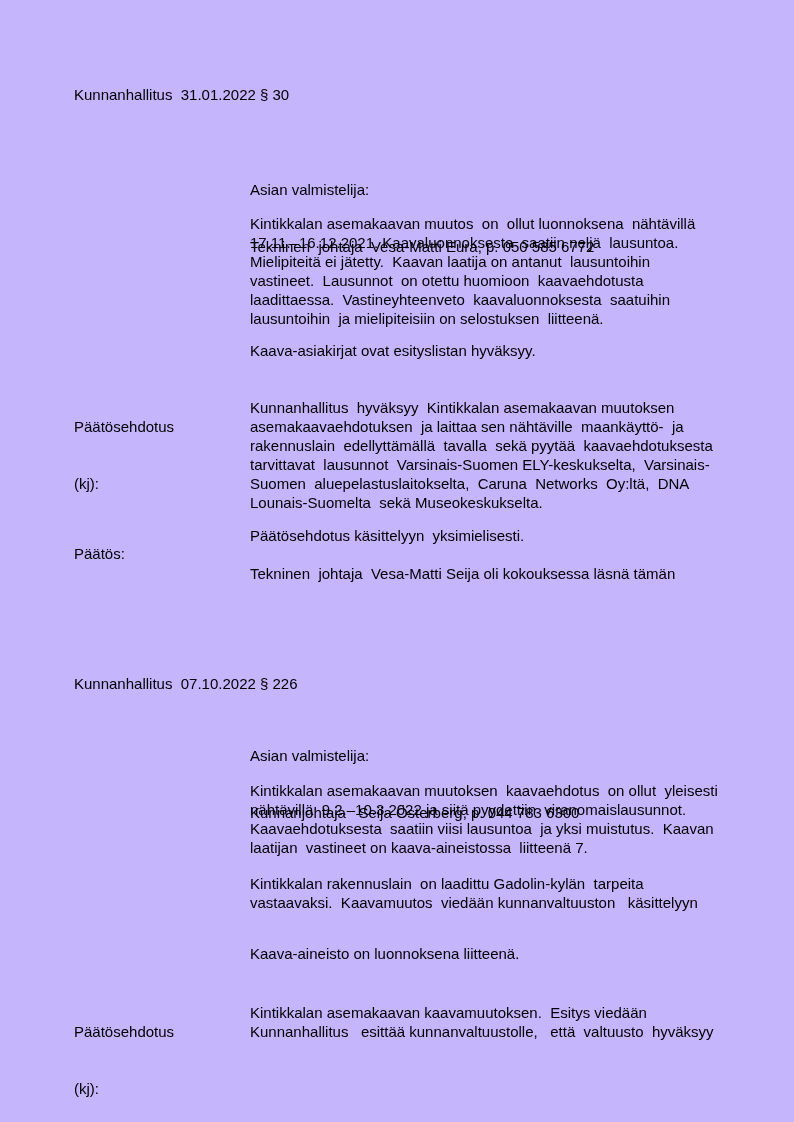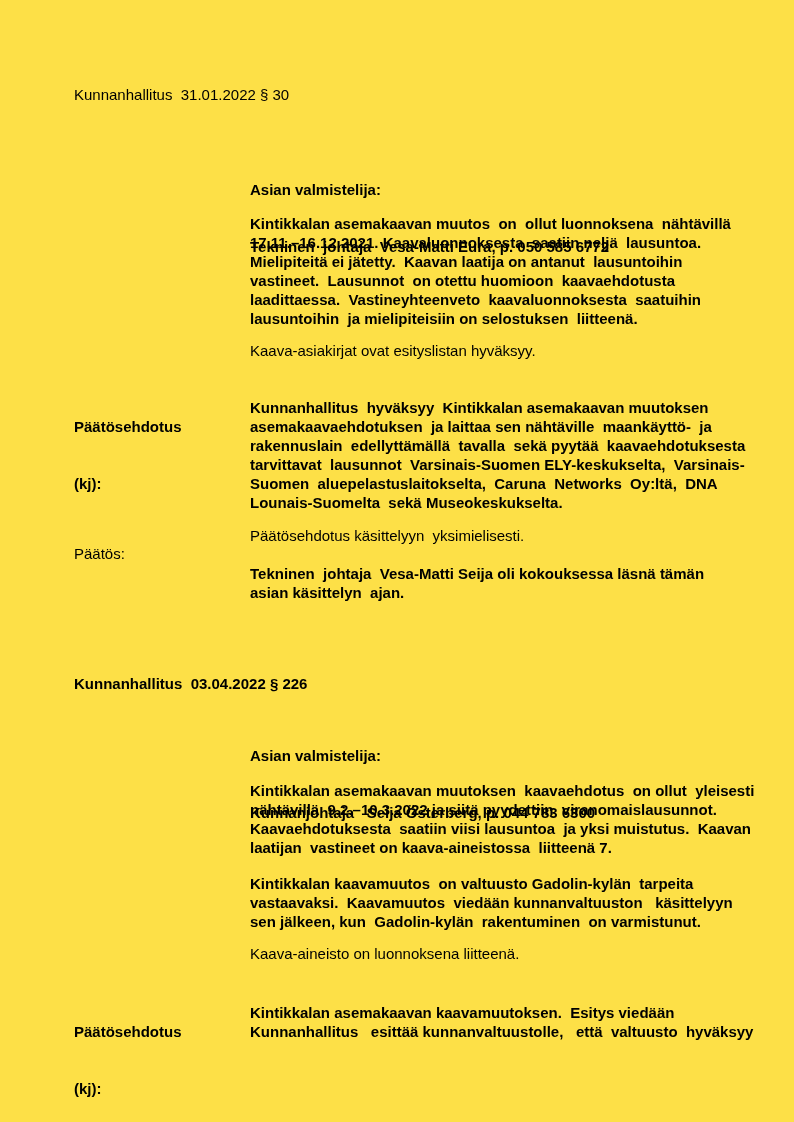--- a/index.html
+++ b/index.html
@@ -1,33 +1,33 @@
 <!DOCTYPE html>
 <html><head>
 <meta charset="utf-8">
 <style>
   html, body { margin: 0; padding: 0; background: #ffffff; }
   .page {
     position: relative;
     width: 794px;
     height: 1122px;
-    background: #fde047;
+    background: #c4b5fd;
     color: #000000;
     font-family: "Liberation Sans", "DejaVu Sans", sans-serif;
     font-size: 15px;
     line-height: 19px;
     overflow: hidden;
   }
   .block {
     position: absolute;
     white-space: pre;
   }
   .label-col { left: 74px; }
   .body-col  { left: 250px; }
-  .line { white-space: pre; font-weight: bold; }
+  .line { white-space: pre; }
 </style>
 </head>
 <body>
 
 <div class="page">
 
   <div>
 
     <div class="block label-col" style="top:85px">Kunnanhallitus  31.01.2022 § 30</div>
 
@@ -42,37 +42,37 @@
 
     <div class="block label-col" style="top:379px">
       <div class="line">Päätösehdotus</div>
       <div class="line">(kj):</div>
     </div>
     <div class="block body-col" style="top:398px"><div class="line">Kunnanhallitus  hyväksyy  Kintikkalan asemakaavan muutoksen</div><div class="line">asemakaavaehdotuksen  ja laittaa sen nähtäville  maankäyttö-  ja</div><div class="line">rakennuslain  edellyttämällä  tavalla  sekä pyytää  kaavaehdotuksesta</div><div class="line">tarvittavat  lausunnot  Varsinais-Suomen ELY-keskukselta,  Varsinais-</div><div class="line">Suomen  aluepelastuslaitokselta,  Caruna  Networks  Oy:ltä,  DNA</div><div class="line">Lounais-Suomelta  sekä Museokeskukselta.</div></div>
 
     <div class="block label-col" style="top:544px">Päätös:</div>
     <div class="block body-col" style="top:526px">Päätösehdotus käsittelyyn  yksimielisesti.</div>
 
-    <div class="block body-col" style="top:564px"><div class="line">Tekninen  johtaja  Vesa-Matti Seija oli kokouksessa läsnä tämän</div><div class="line">asian käsittelyn  ajan.</div></div>
+    <div class="block body-col" style="top:564px"><div class="line">Tekninen  johtaja  Vesa-Matti Seija oli kokouksessa läsnä tämän</div></div>
   </div>
 
   <div>
 
     <div class="block label-col" style="top:636px">
-      <div class="line">Kunnanhallitus  03.04.2022 § 226</div>
+      <div class="line">Kunnanhallitus  07.10.2022 § 226</div>
     </div>
 
     <div class="block body-col" style="top:708px">
       <div class="line">Asian valmistelija:</div>
       <div class="line">Kunnanjohtaja   Seija Österberg, p. 044 783 6300</div>
     </div>
 
     <div class="block body-col" style="top:781px"><div class="line">Kintikkalan asemakaavan muutoksen  kaavaehdotus  on ollut  yleisesti</div><div class="line">nähtävillä  9.2.–10.3.2022 ja siitä pyydettiin  viranomaislausunnot.</div><div class="line">Kaavaehdotuksesta  saatiin viisi lausuntoa  ja yksi muistutus.  Kaavan</div><div class="line">laatijan  vastineet on kaava-aineistossa  liitteenä 7.</div></div>
 
-    <div class="block body-col" style="top:874px"><div class="line">Kintikkalan kaavamuutos  on valtuusto Gadolin-kylän  tarpeita</div><div class="line">vastaavaksi.  Kaavamuutos  viedään kunnanvaltuuston   käsittelyyn</div><div class="line">sen jälkeen, kun  Gadolin-kylän  rakentuminen  on varmistunut.</div></div>
+    <div class="block body-col" style="top:874px"><div class="line">Kintikkalan rakennuslain  on laadittu Gadolin-kylän  tarpeita</div><div class="line">vastaavaksi.  Kaavamuutos  viedään kunnanvaltuuston   käsittelyyn</div></div>
 
     <div class="block body-col" style="top:944px">Kaava-aineisto on luonnoksena liitteenä.</div>
 
     <div class="block label-col" style="top:984px">
       <div class="line">Päätösehdotus</div>
       <div class="line">(kj):</div>
     </div>
     <div class="block body-col" style="top:1003px"><div class="line">Kintikkalan asemakaavan kaavamuutoksen.  Esitys viedään</div><div class="line">Kunnanhallitus   esittää kunnanvaltuustolle,   että  valtuusto  hyväksyy</div></div>
   </div>
 

